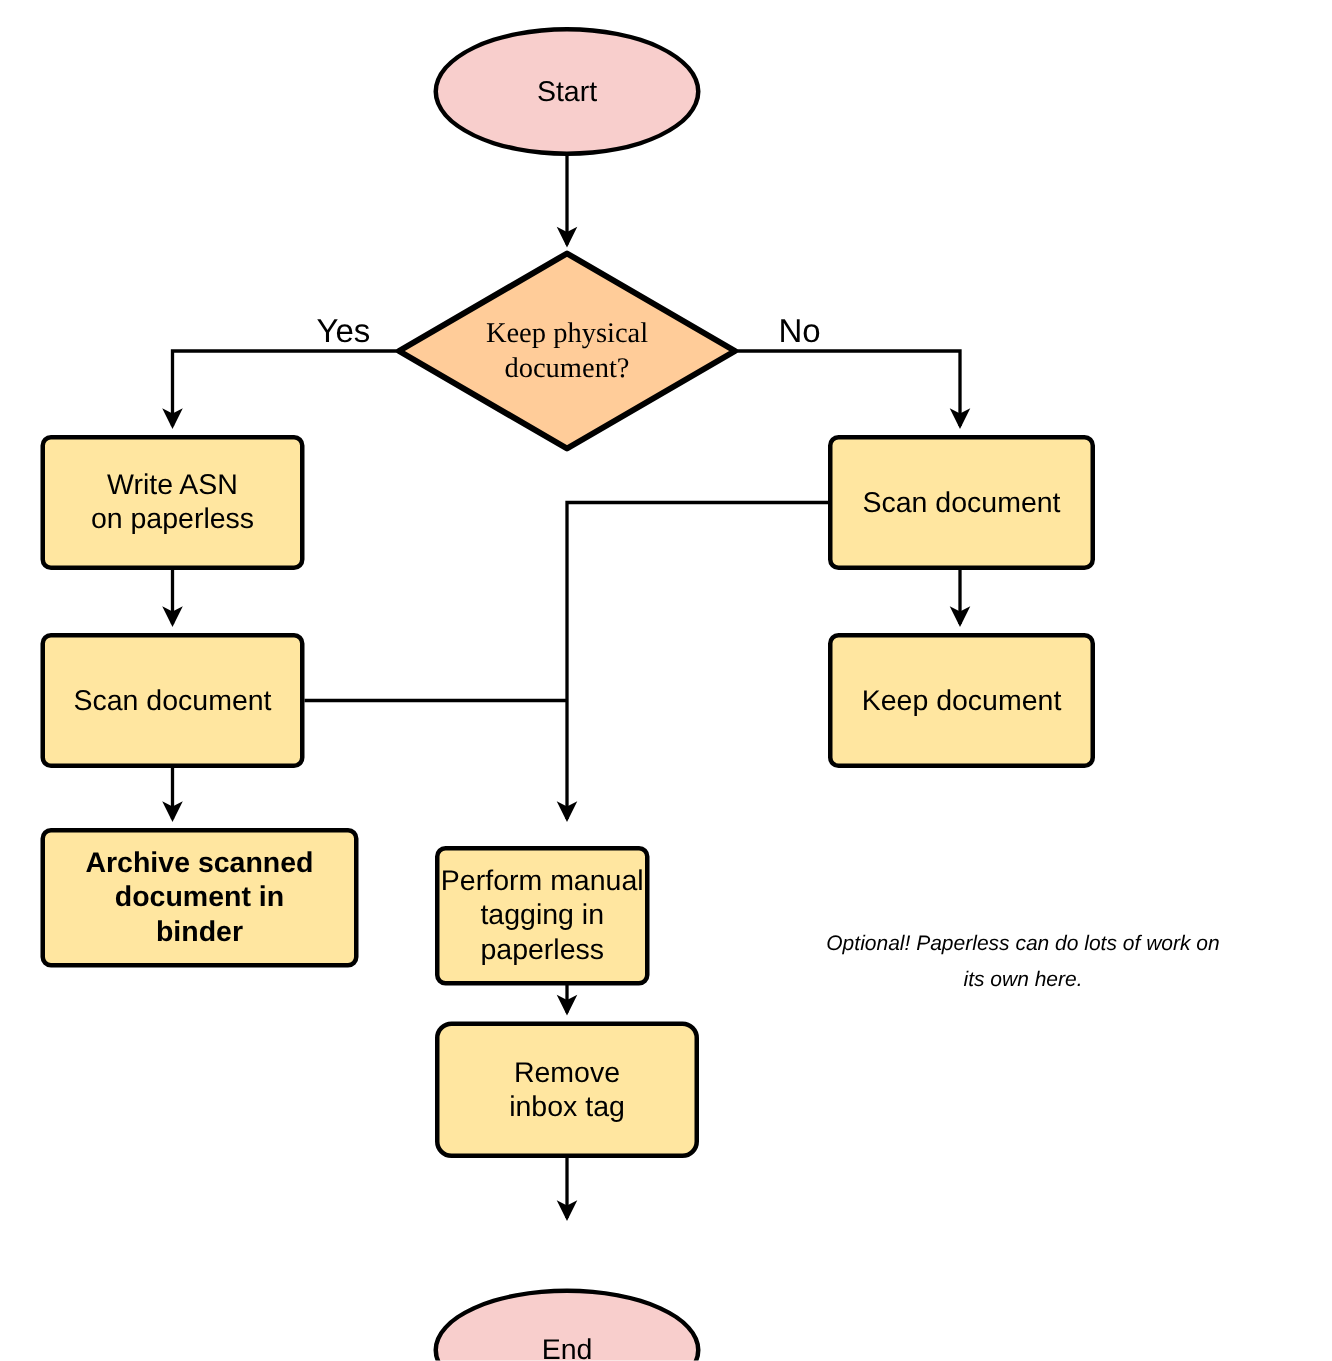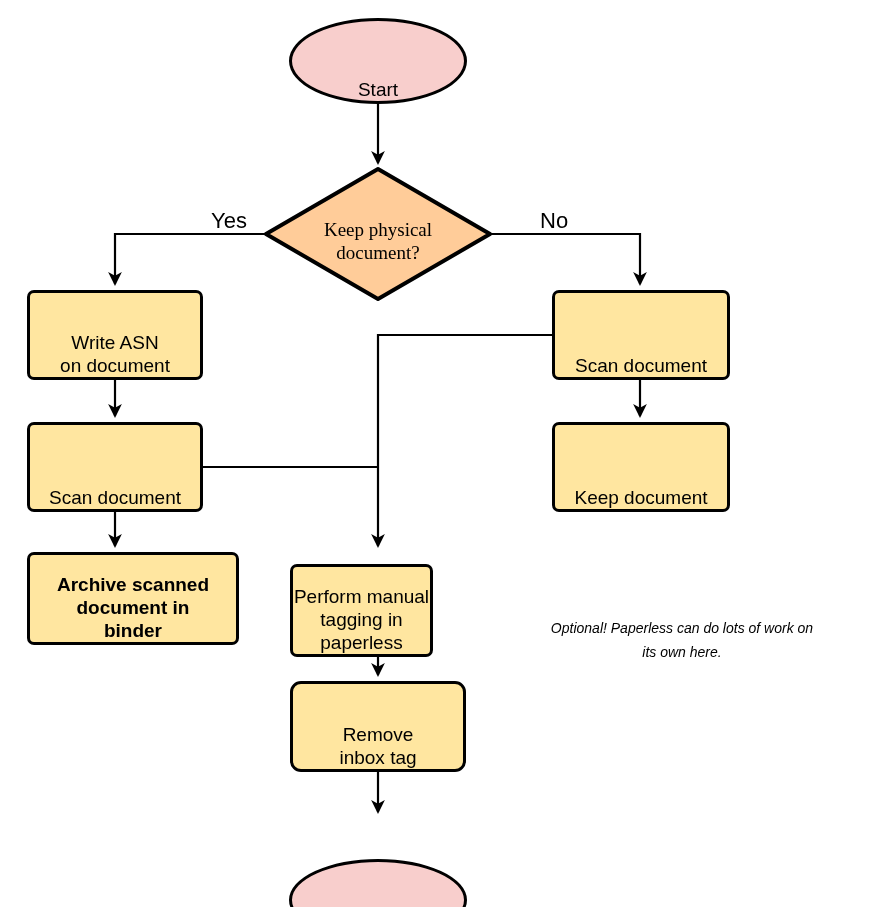--- a/index.html
+++ b/index.html
@@ -23,21 +23,21 @@
     position: absolute;
     left: 0;
     top: 0;
     width: 888px;
     height: 907px;
   }
   .node {
     position: absolute;
     box-sizing: border-box;
     display: flex;
-    align-items: flex-end;
+    align-items: center;
     justify-content: center;
     text-align: center;
     color: #000000;
     font-size: 19px;
     line-height: 23px;
     white-space: pre-line;
     z-index: 3;
   }
   .node.process {
     background: #ffe6a0;
@@ -115,27 +115,27 @@
   </div>
 
   <div class="node decision-label" style="left:290px; top:204px; width:176px; height:60px;">
     <span>Keep physical
 document?</span>
   </div>
 
   <div class="edge-label" style="left:211px; top:211px;">
     <span>Yes</span>
   </div>
-  <div class="edge-label" style="left:540px; top:211px;">
+  <div class="edge-label" style="left:519px; top:211px;">
     <span>No</span>
   </div>
 
   <div class="node process" style="left:27px; top:290px; width:176px; height:90px;">
     <span>Write ASN
-on document</span>
+on paperless</span>
   </div>
 
   <div class="node process" style="left:27px; top:422px; width:176px; height:90px;">
     <span>Scan document</span>
   </div>
 
   <div class="node process" style="left:27px; top:552px; width:212px; height:93px;font-weight:bold;">
     <span>Archive scanned
 document in
 binder</span>

